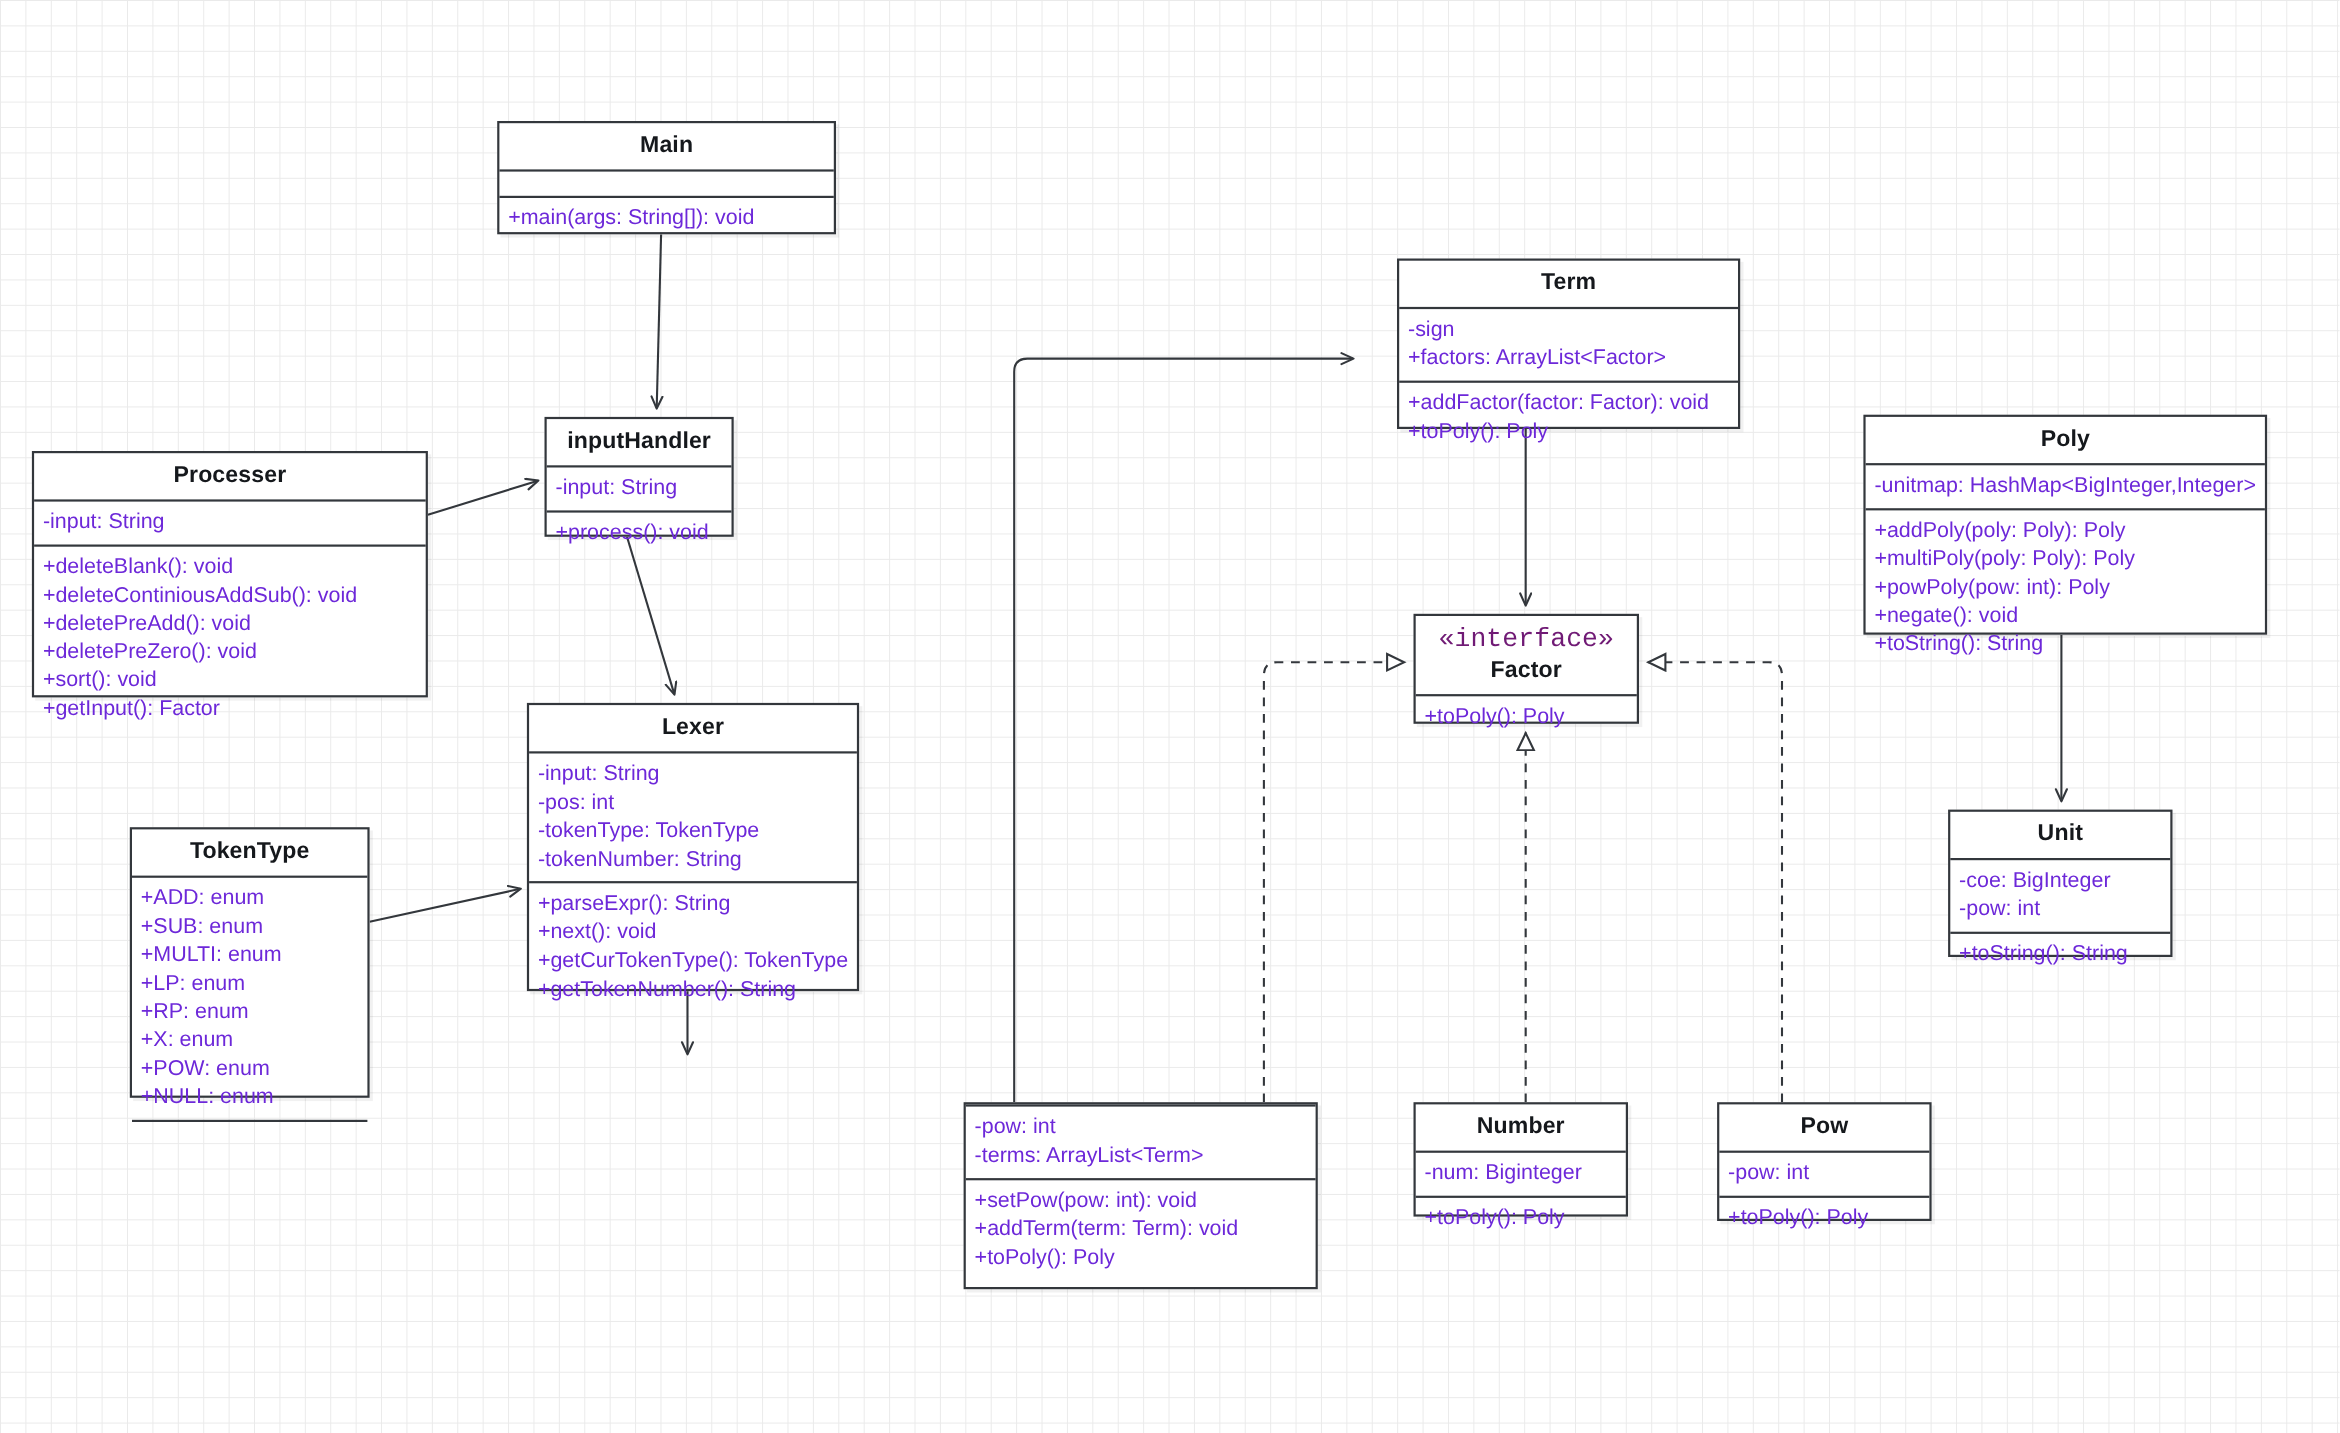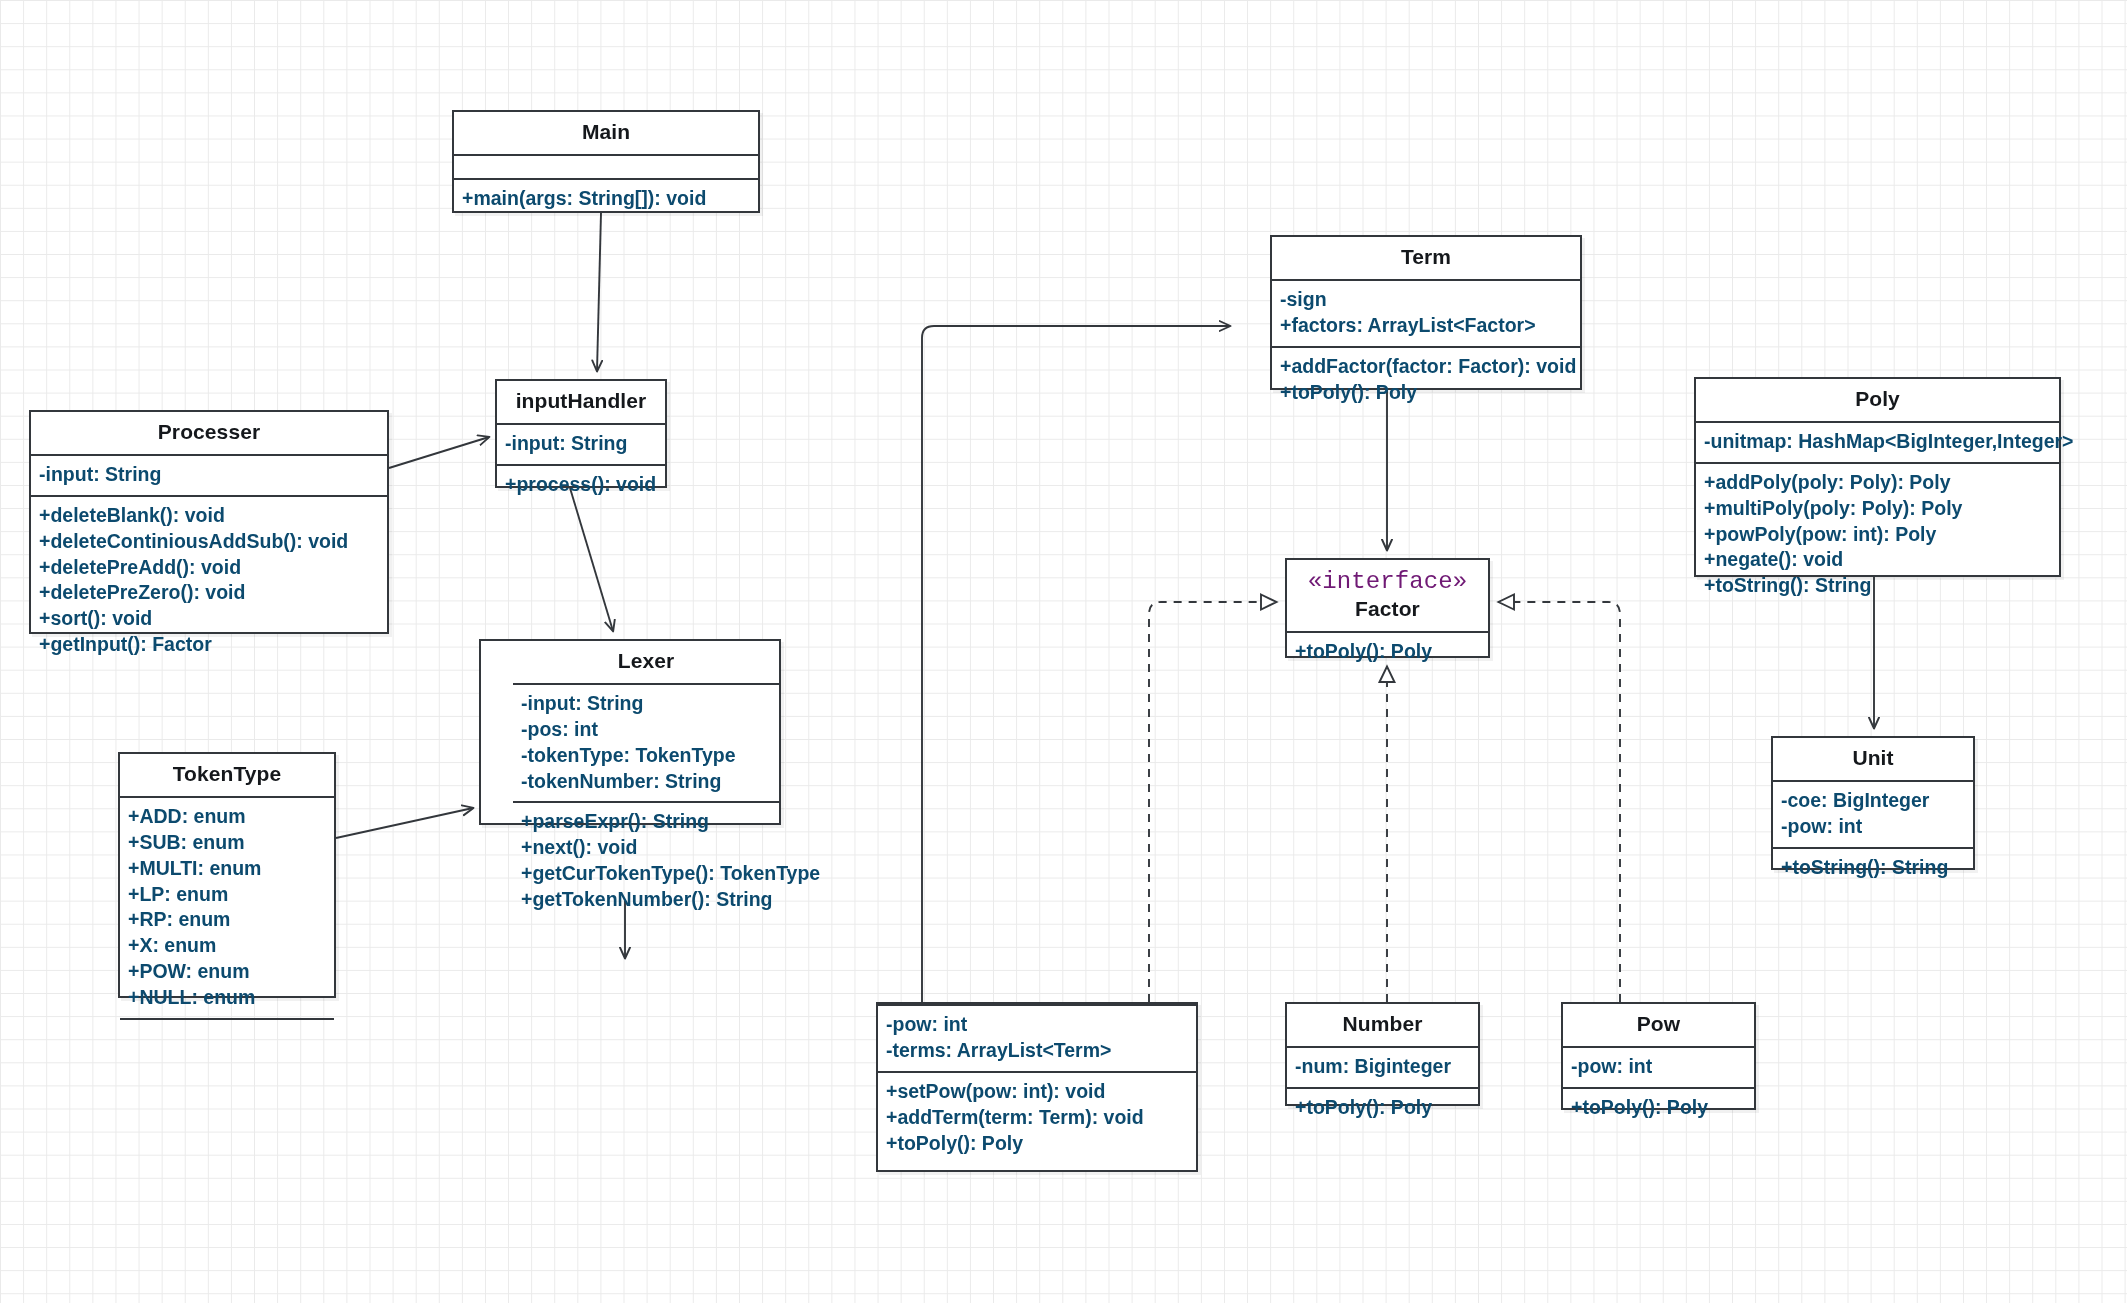--- a/index.html
+++ b/index.html
@@ -54,24 +54,23 @@
   .uml-compartment {
     border-top: 2px solid #33373c;
     padding: 6px 8px 7px 8px;
   }
   .uml-compartment.empty-compartment {
     min-height: 14px;
     padding: 4px 8px;
   }
   .uml-member {
     font-size: 19.5px;
-    color: #0c4a6e;
+    color: #6d28d9;
     line-height: 1.33;
     white-space: nowrap;
-    font-weight: bold;
   }
 </style>
 </head>
 <body>
 
 <div id="canvas">
 
   <svg id="edges" viewBox="0 0 2127 1303">
     <defs>
       <marker id="openArrow" markerWidth="16" markerHeight="16" refX="11.5" refY="6" orient="auto" markerUnits="userSpaceOnUse">
@@ -199,21 +198,21 @@
   <div class="uml-class" style="left:1285px; top:558px; width:205px; height:100px;">
     <div class="uml-title">
       <span class="uml-stereotype">«interface»</span>
       <span>Factor</span>
     </div>
     <div class="uml-compartment">
       <div class="uml-member">+toPoly(): Poly</div>
     </div>
   </div>
 
-  <div class="uml-class" style="left:479px; top:639px; width:302px; height:186px;padding-left:32px;">
+  <div class="uml-class" style="left:479px; top:639px; width:302px; height:262px;">
     <div class="uml-title">
       <span>Lexer</span>
     </div>
     <div class="uml-compartment">
       <div class="uml-member">-input: String</div>
       <div class="uml-member">-pos: int</div>
       <div class="uml-member">-tokenType: TokenType</div>
       <div class="uml-member">-tokenNumber: String</div>
     </div>
     <div class="uml-compartment">

